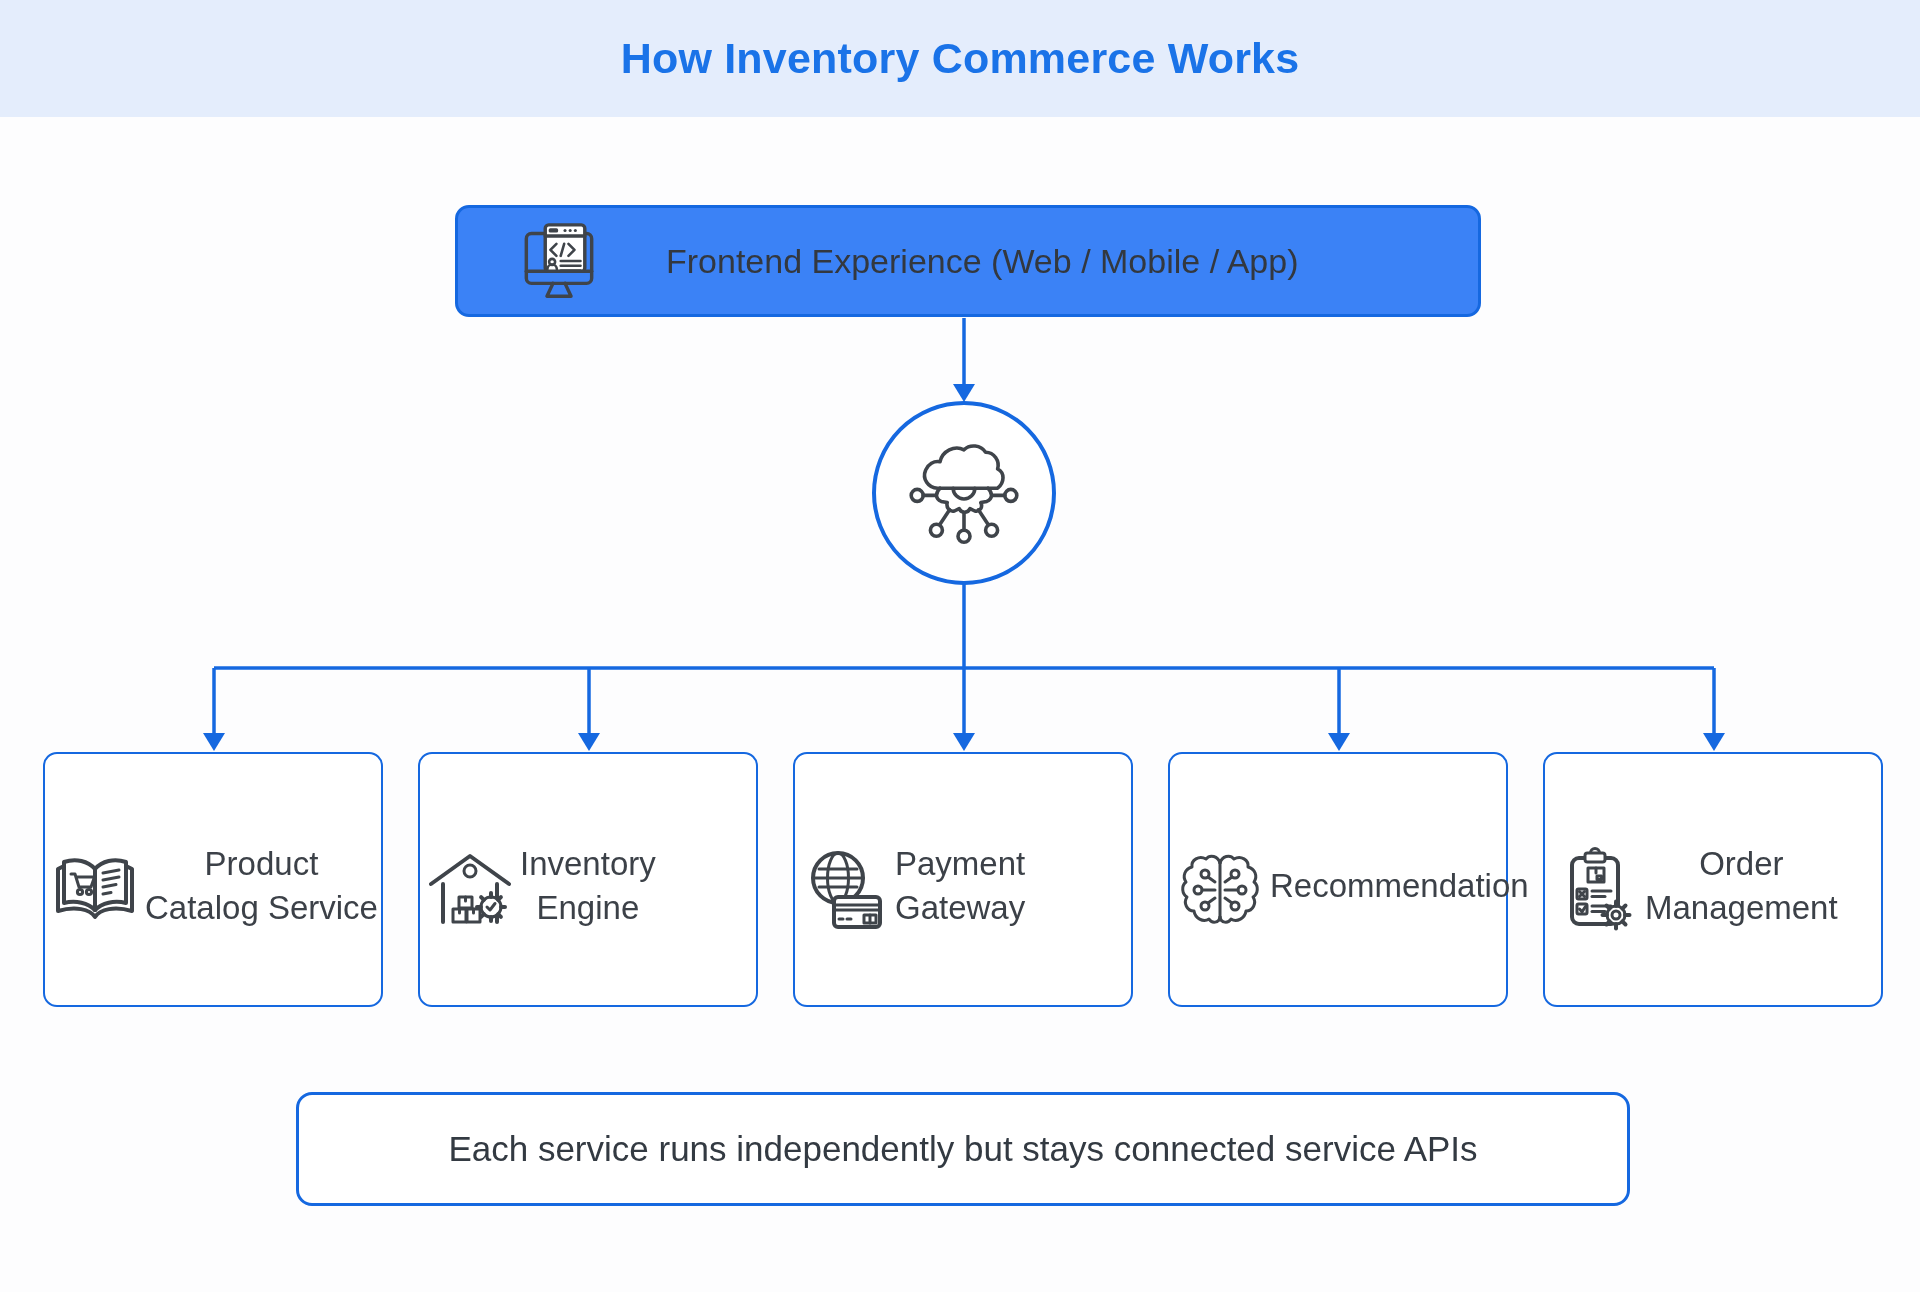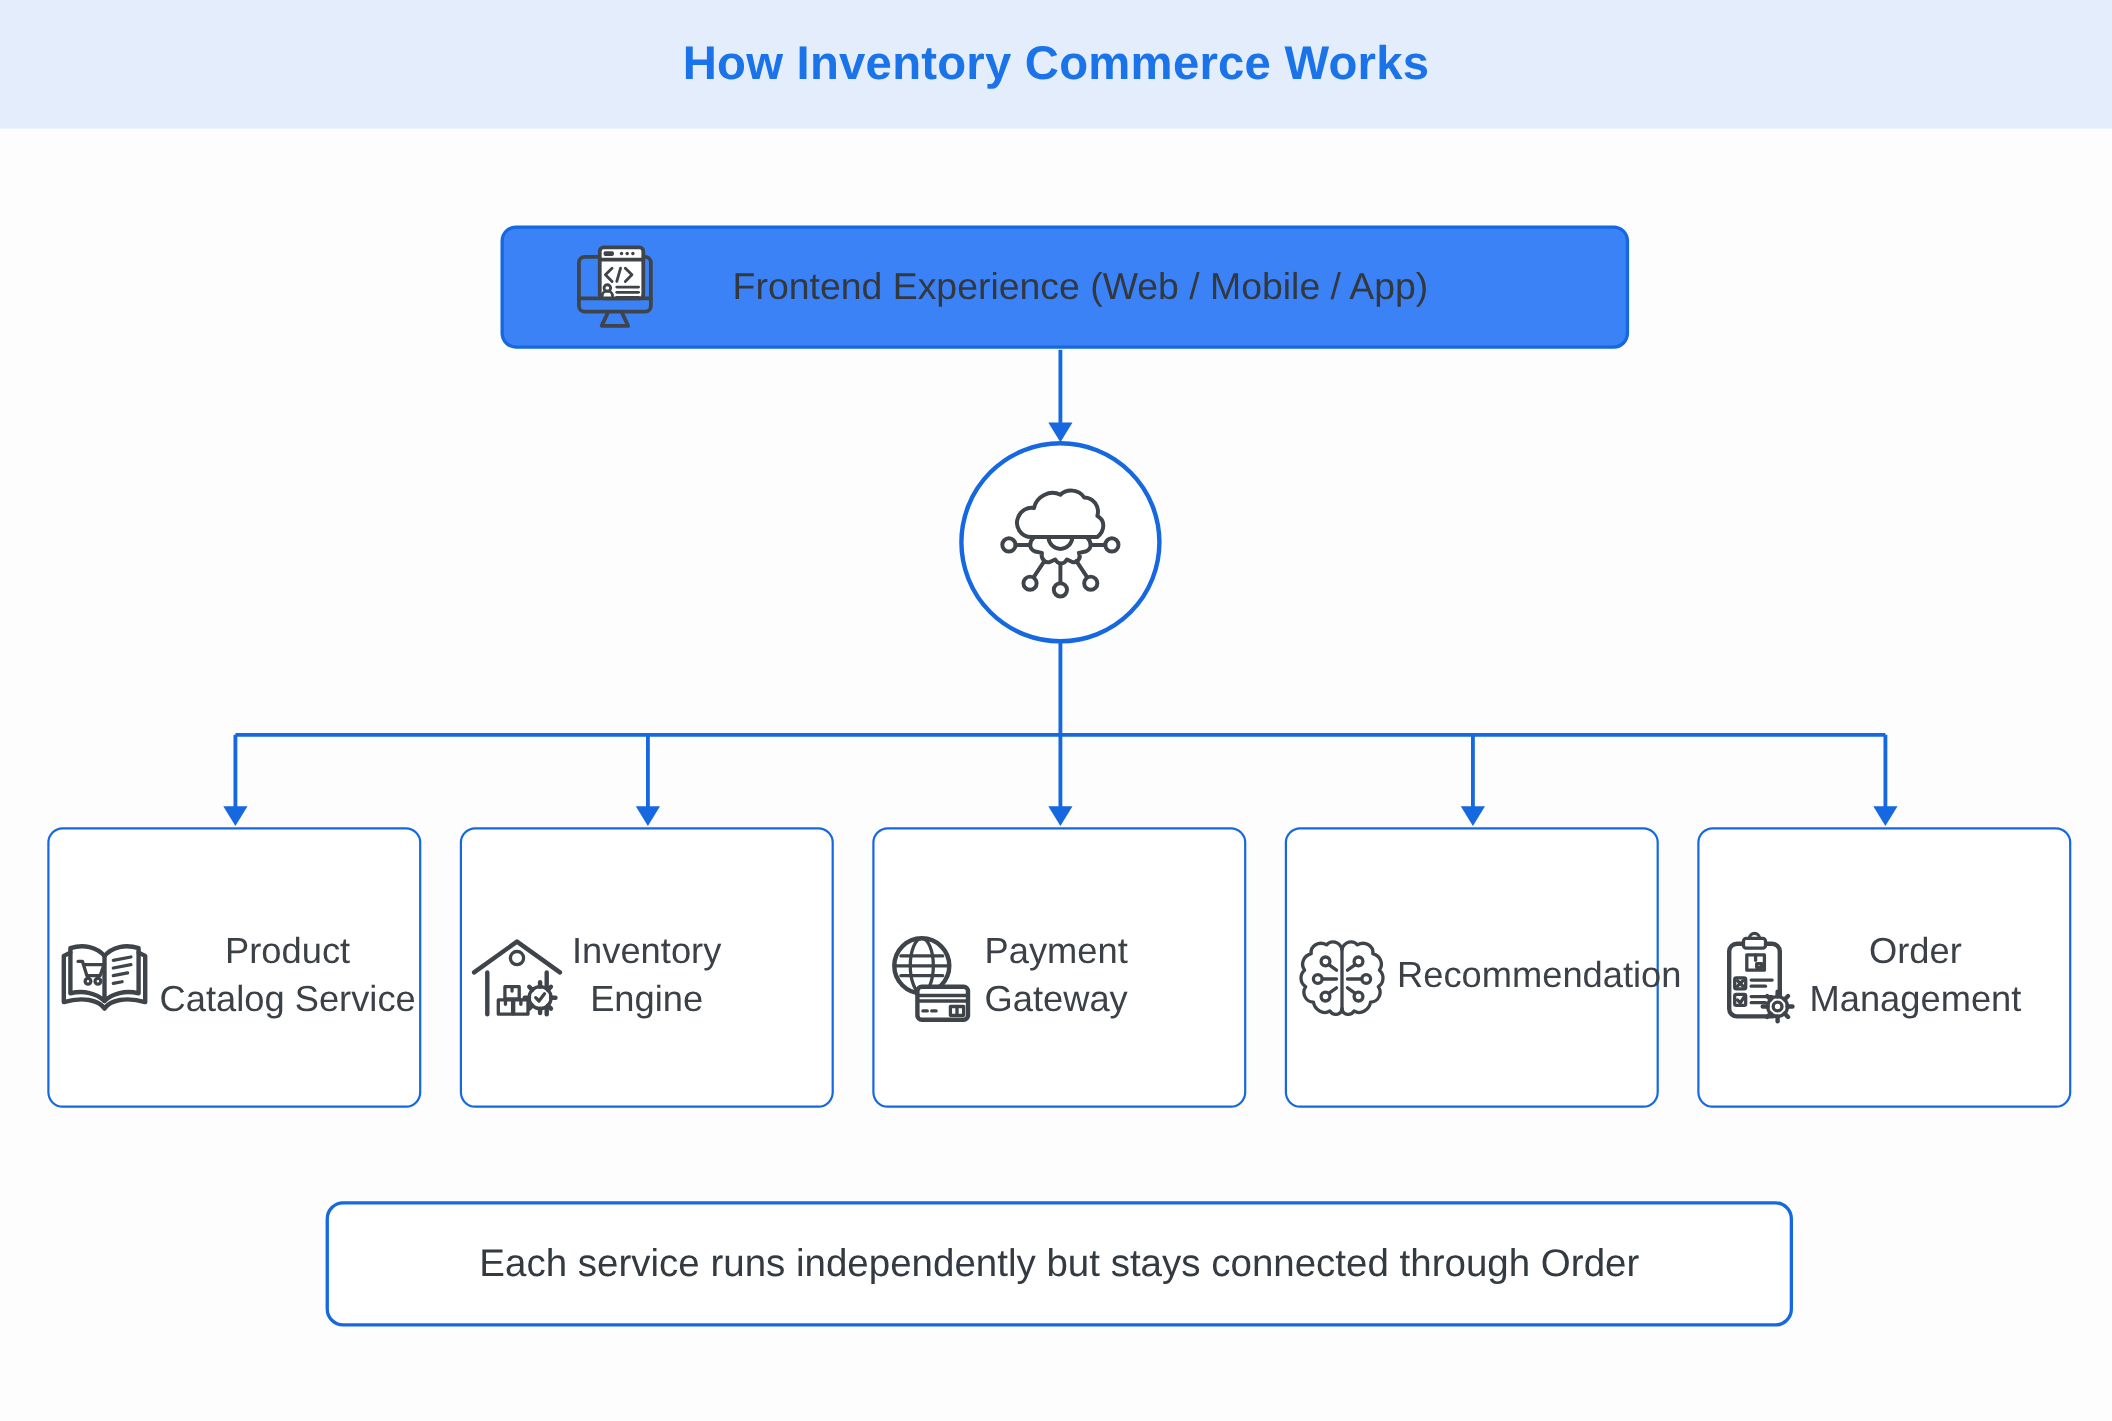--- a/index.html
+++ b/index.html
@@ -249,16 +249,16 @@
         <circle class="thin" cx="0" cy="0" r="4"></circle>
       </g>
     </svg>
     <div class="svc-label">
       <div>Order</div>
       <div>Management</div>
     </div>
   </div>
 
   <div class="footer-box">
-    <span class="footer-text">Each service runs independently but stays connected through Order</span>
+    <span class="footer-text">Each service runs independently but stays connected service APIs</span>
   </div>
 
 </div>
 
 </body></html>

